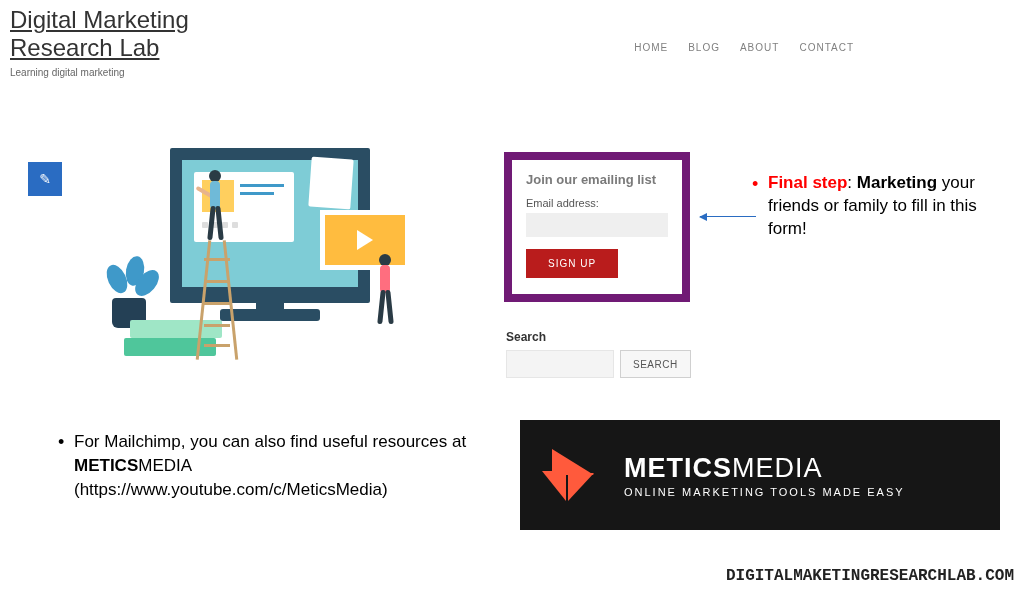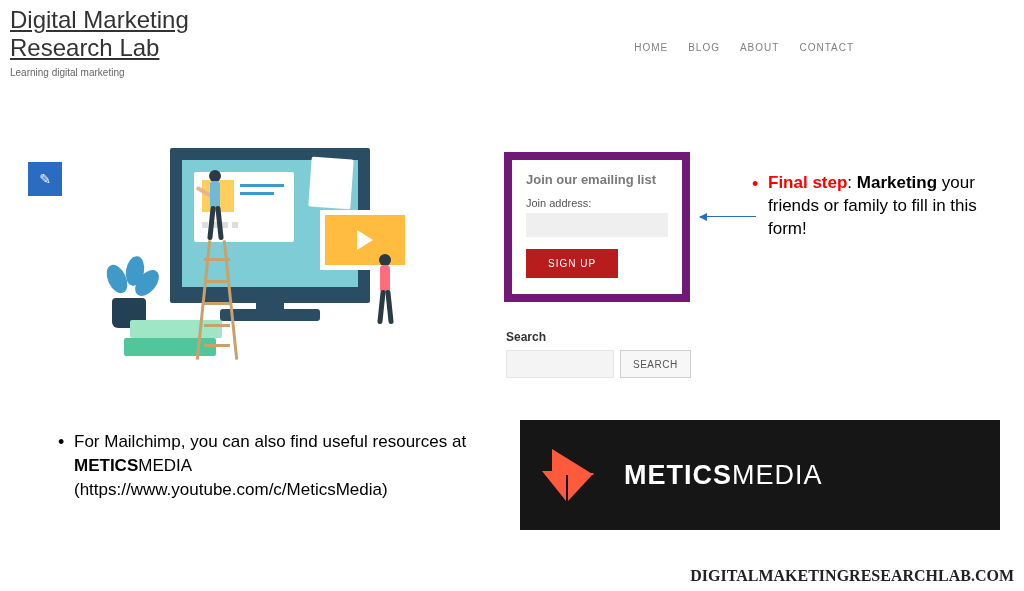--- a/index.html
+++ b/index.html
@@ -266,21 +266,21 @@
   }
   .mm-text{color:#fff;}
   .mm-title{font-size:27px;letter-spacing:1px;}
   .mm-title .bold{font-weight:800;}
   .mm-title .light{font-weight:300;}
   .mm-sub{font-size:11px;letter-spacing:2px;font-weight:300;margin-top:2px;}
   
   .watermark{
     position:absolute;
     right:10px; bottom:6px;
-    font-family:Liberation Serif, serif;
+    font-family:Liberation Mono, monospace;
     font-size:16px;
     letter-spacing:0px;
     font-weight:900;
     color:#222;
     font-stretch:condensed;
   }
 </style>
 </head>
 <body>
 
@@ -348,21 +348,21 @@
   <div class="person p2">
       <div class="head"></div>
       <div class="body"></div>
       <div class="leg lg1"></div>
       <div class="leg lg2"></div>
     </div>
 </div>
 
 <div class="form-wrap">
   <div class="form-title">Join our emailing list</div>
-  <div class="form-label">Join address:</div>
+  <div class="form-label">Email address:</div>
   <input class="email-input" type="text" style="">
   <button class="signup-btn">SIGN UP</button>
 </div>
 
 <div class="arrow"></div>
 
 <div class="annotation">
   <span class="bullet">•</span>
   <span class="red-bold">Final step</span><span>: </span><span class="bold">Marketing</span><span> your friends or family to fill in this form!</span>
 </div>
@@ -383,16 +383,17 @@
 <div class="mm-banner">
   <div class="mm-icon">
     <div class="tri t1"></div>
       <div class="tri t2"></div>
       <div class="tri t3"></div>
   </div>
   <div class="mm-text">
     <div class="mm-title">
       <span class="bold">METICS</span><span class="light">MEDIA</span>
     </div>
+    <div class="mm-sub">ONLINE MARKETING TOOLS MADE EASY</div>
   </div>
 </div>
 
 <div class="watermark">DIGITALMAKETINGRESEARCHLAB.COM</div>
 
 </body></html>

